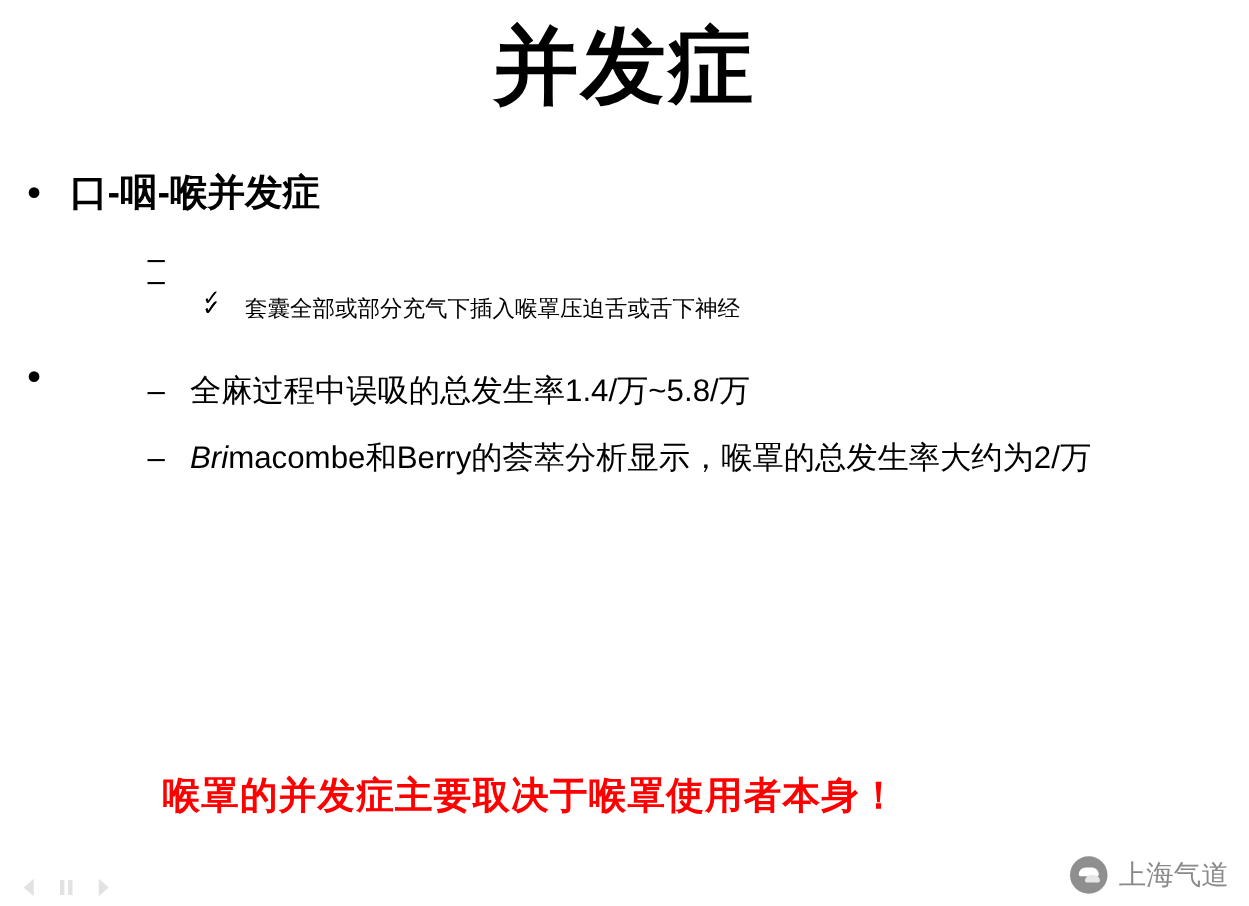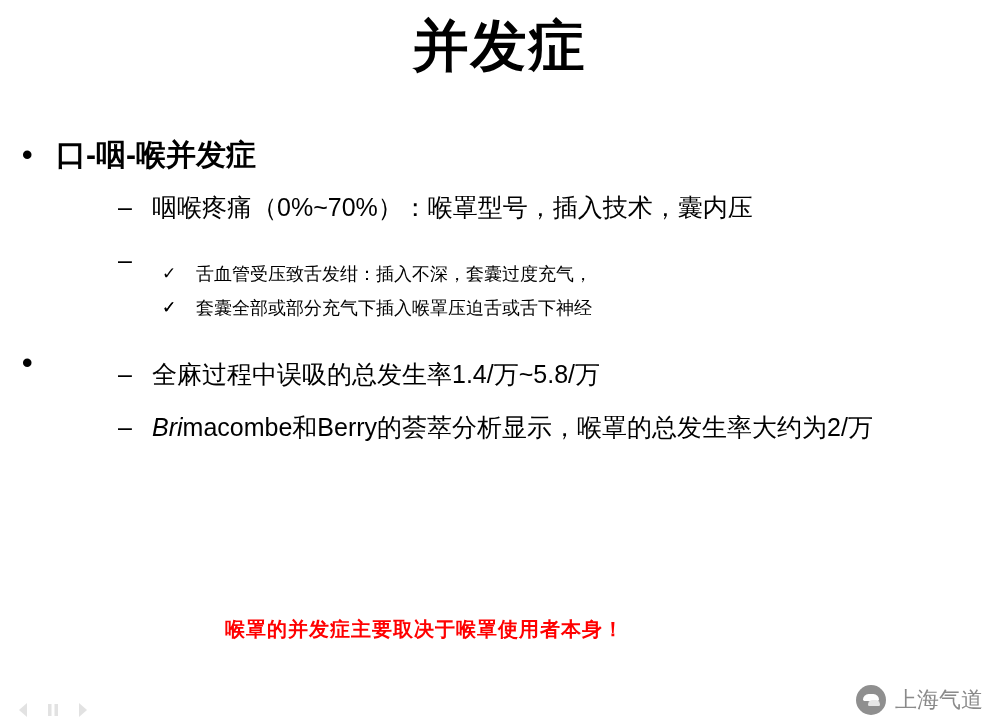--- a/index.html
+++ b/index.html
@@ -23,21 +23,21 @@
     height: 725px;
     background: #ffffff;
   }
 
   .slide-title {
     position: absolute;
     left: 0;
     top: 14px;
     width: 999px;
     text-align: center;
-    font-size: 56px;
+    font-size: 68px;
     font-weight: bold;
     letter-spacing: 2px;
     line-height: 1.15;
     color: #000000;
   }
 
   .body-area {
     position: absolute;
     left: 0;
     top: 135px;
@@ -96,21 +96,21 @@
 
   .italic-part { font-style: italic; }
 
   .red-line {
     position: absolute;
     left: 0;
     top: 616px;
     width: 849px;
     text-align: center;
     color: #ff0000;
-    font-size: 20px;
+    font-size: 30px;
     font-weight: bold;
     letter-spacing: 1px;
   }
 
   
   .player-controls {
     position: absolute;
     left: 14px;
     bottom: 6px;
     display: flex;
@@ -173,34 +173,32 @@
 
     <div class="l1">
       <span class="dot">•</span>
       <span>口-咽-喉并发症</span>
     </div>
 
     <div class="gap-small"></div>
 
     <div class="l2">
       <span class="dash">–</span>
-      <span>咽喉疼痛（0%~70%）：喉罩型号，插入技术，囊内压</span>
     </div>
 
     <div class="gap-small"></div>
 
     <div class="l2">
       <span class="dash">–</span>
     </div>
 
     <div class="gap-small"></div>
 
     <div class="l3">
       <span class="check">✓</span>
-      <span>舌血管受压致舌发绀：插入不深，套囊过度充气，</span>
     </div>
 
     <div class="l3">
       <span class="check">✓</span>
     </div>
 
     <div class="l3">
       <span class="check">✓</span>
       <span>套囊全部或部分充气下插入喉罩压迫舌或舌下神经</span>
     </div>

